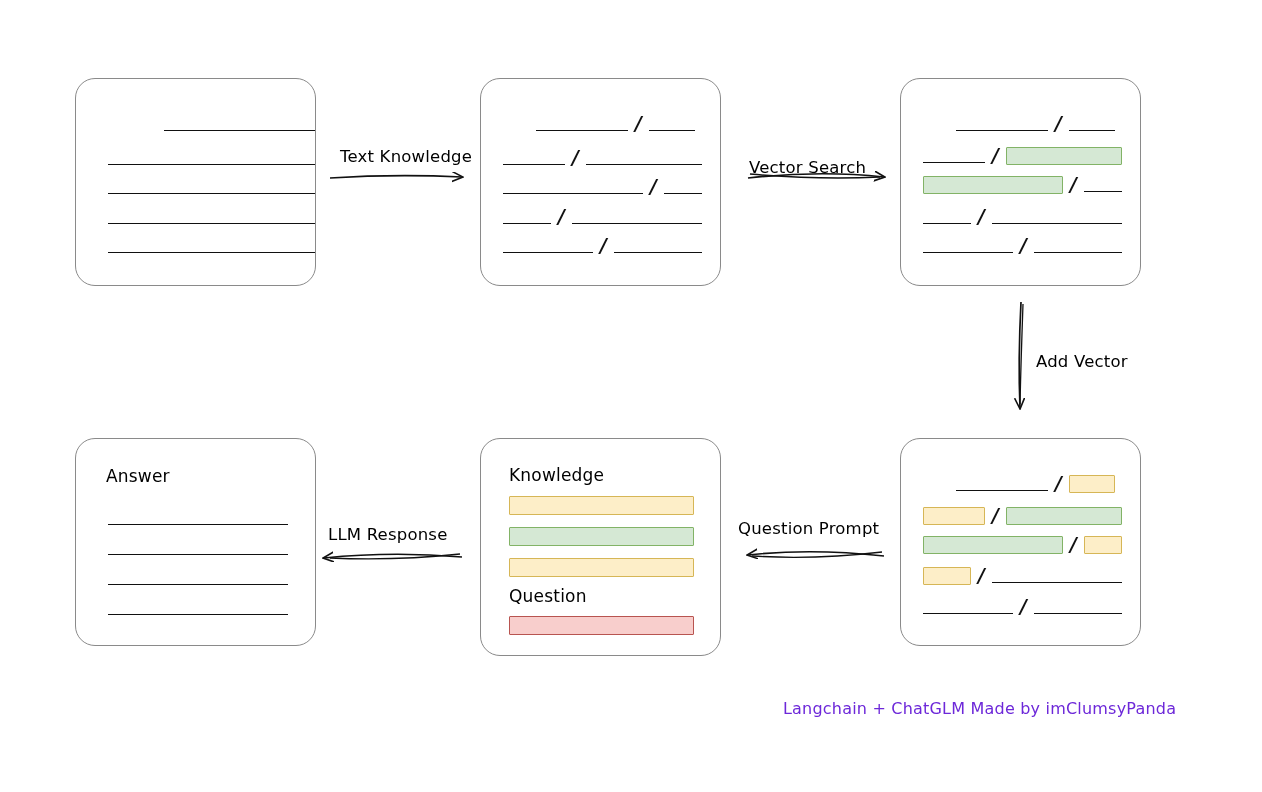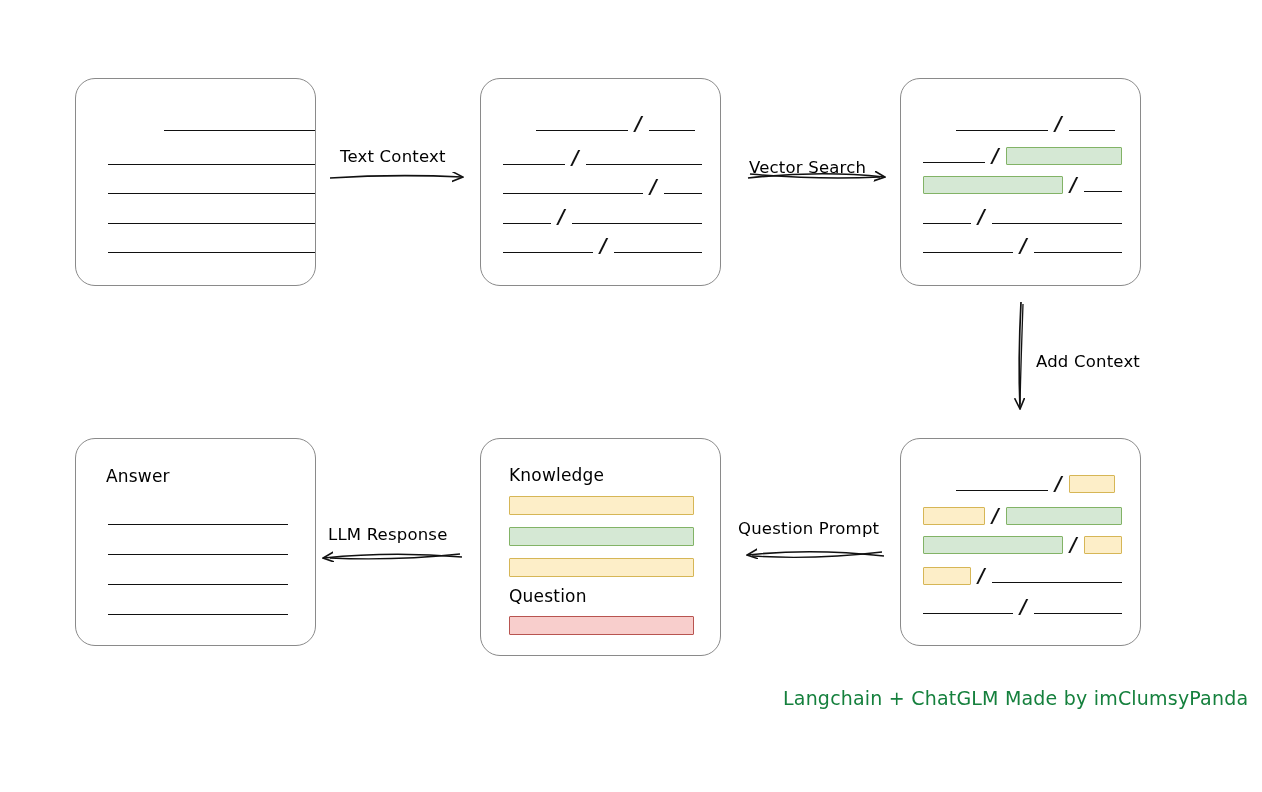--- a/index.html
+++ b/index.html
@@ -107,24 +107,25 @@
     position: absolute;
     font-size: 16.5px;
     color: #000000;
     white-space: nowrap;
     letter-spacing: .2px;
   }
 
   
   .footer-credit {
     position: absolute;
-    font-size: 19px;
-    color: #15803d;
+    font-size: 16px;
+    color: #6d28d9;
     white-space: nowrap;
     letter-spacing: .2px;
+    margin-top: 12px;
   }
 
   svg.arrows {
     position: absolute;
     inset: 0;
     width: 1262px;
     height: 792px;
     pointer-events: none;
   }
 </style>
@@ -164,25 +165,25 @@
       <path d="M884,556 Q812,548 748,555" stroke="#111" stroke-width="1.7" fill="none" marker-end="url(#ah-l)"></path>
       <path d="M882,552 Q814,560 752,556" stroke="#111" stroke-width="1.4" fill="none"></path>
     </g>
 
     <g>
       <path d="M462,557 Q392,551 324,558" stroke="#111" stroke-width="1.7" fill="none" marker-end="url(#ah-l)"></path>
       <path d="M460,554 Q394,561 330,558" stroke="#111" stroke-width="1.4" fill="none"></path>
     </g>
   </svg>
 
-  <div class="arrow-label" style="left:340px; top:147px;">Text Context</div>
+  <div class="arrow-label" style="left:340px; top:147px;">Text Knowledge</div>
 
   <div class="arrow-label" style="left:749px; top:146px;margin-top:12px;">Vector Search</div>
 
-  <div class="arrow-label" style="left:1036px; top:352px;">Add Context</div>
+  <div class="arrow-label" style="left:1036px; top:352px;">Add Vector</div>
 
   <div class="arrow-label" style="left:738px; top:519px;">Question Prompt</div>
 
   <div class="arrow-label" style="left:328px; top:525px;">LLM Response</div>
 
   <div class="card" style="left:75px; top:78px; width:241px; height:208px;">
     <div class="card-inner">
       <div class="row" style="top:38px;  left:32px;">
           <span class="spacer" style="width: 58px;"></span>
           <span class="seg line" style="width: 155px;"></span>

